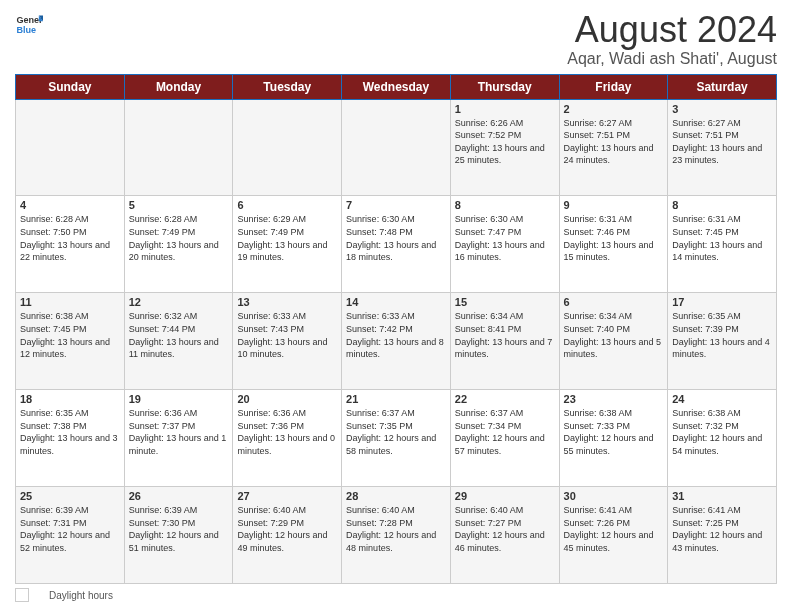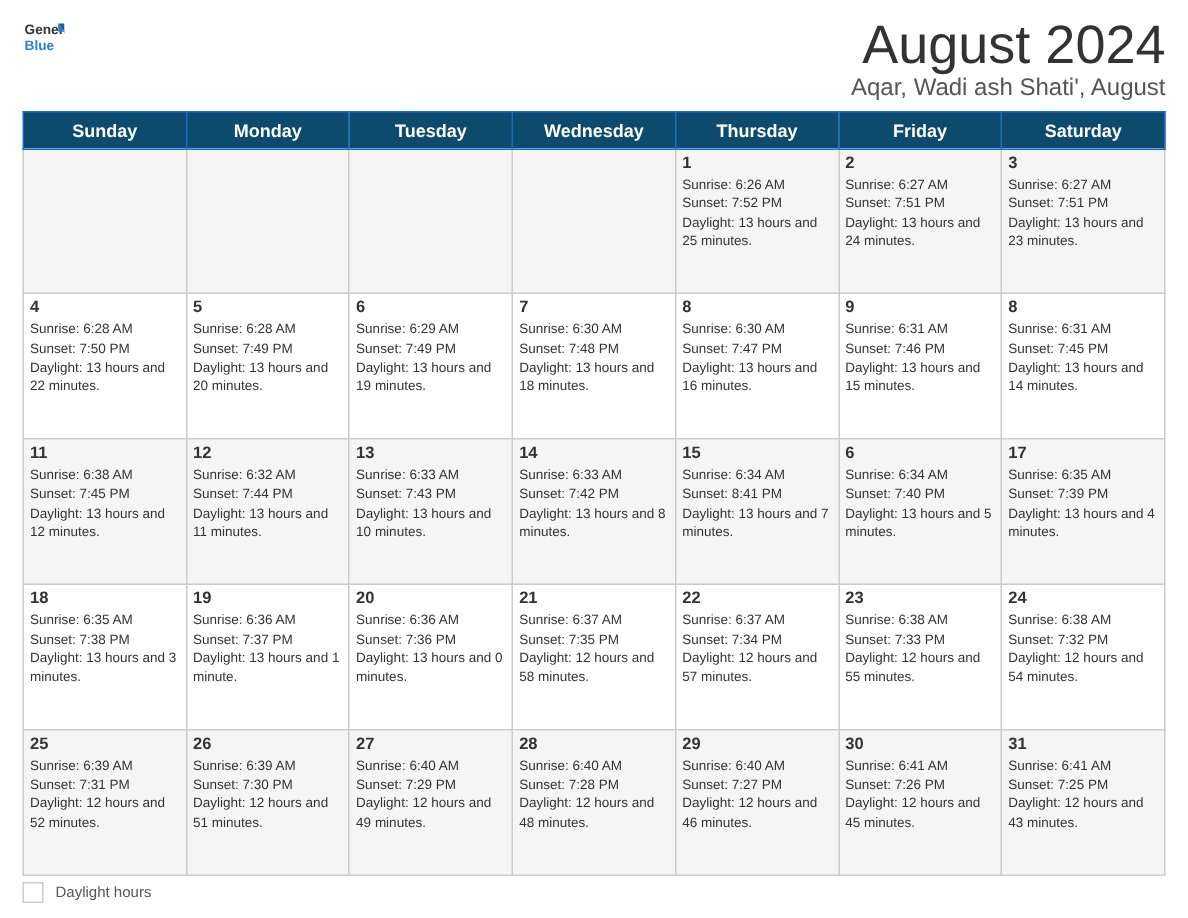--- a/index.html
+++ b/index.html
@@ -46,21 +46,21 @@
       color: #555;
     }
     .calendar {
       flex: 1;
       border: 1px solid #ccc;
       border-collapse: collapse;
       width: 100%;
       table-layout: fixed;
     }
     .calendar th {
-      background-color: #0c4a6e;
+      background-color: #7f1d1d;
       color: #fff;
       font-size: 12px;
       font-weight: bold;
       padding: 5px 3px;
       text-align: center;
       border: 1px solid #1a6dbf;
     }
     .calendar td {
       border: 1px solid #ccc;
       vertical-align: top;
@@ -87,21 +87,21 @@
     }
     .empty-cell {
       background-color: inherit;
     }
     .footer {
       margin-top: 4px;
       font-size: 10px;
       color: #555;
       display: flex;
       align-items: center;
-      gap: 8px;
+      gap: 20px;
     }
     .footer-box {
       width: 14px;
       height: 14px;
       background: #fff;
       border: 1px solid #ccc;
       display: inline-block;
     }
   </style>
 </head>

